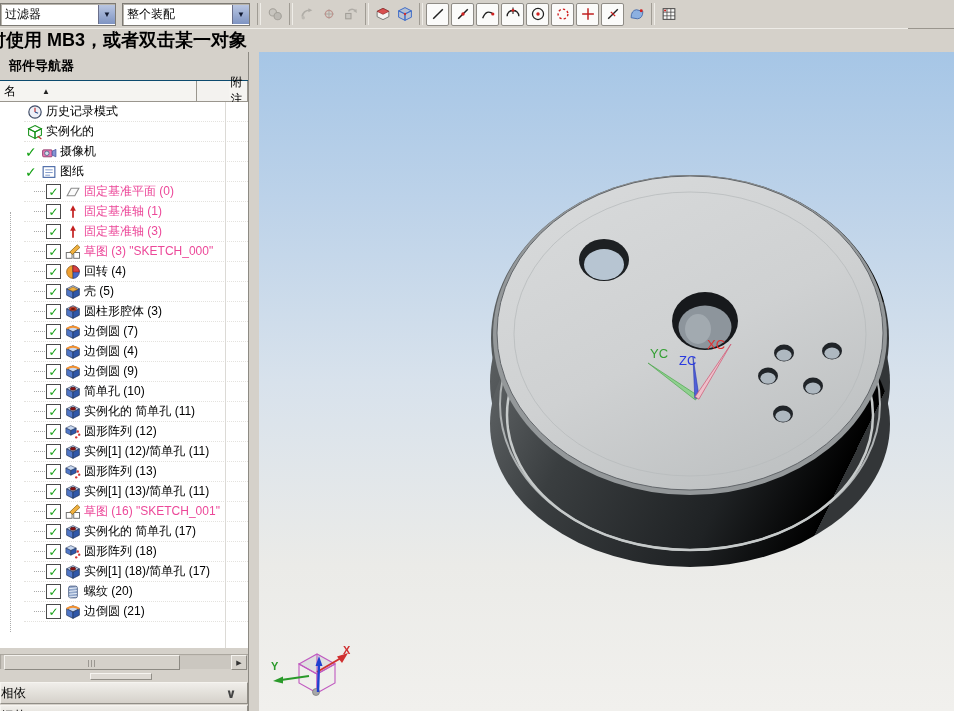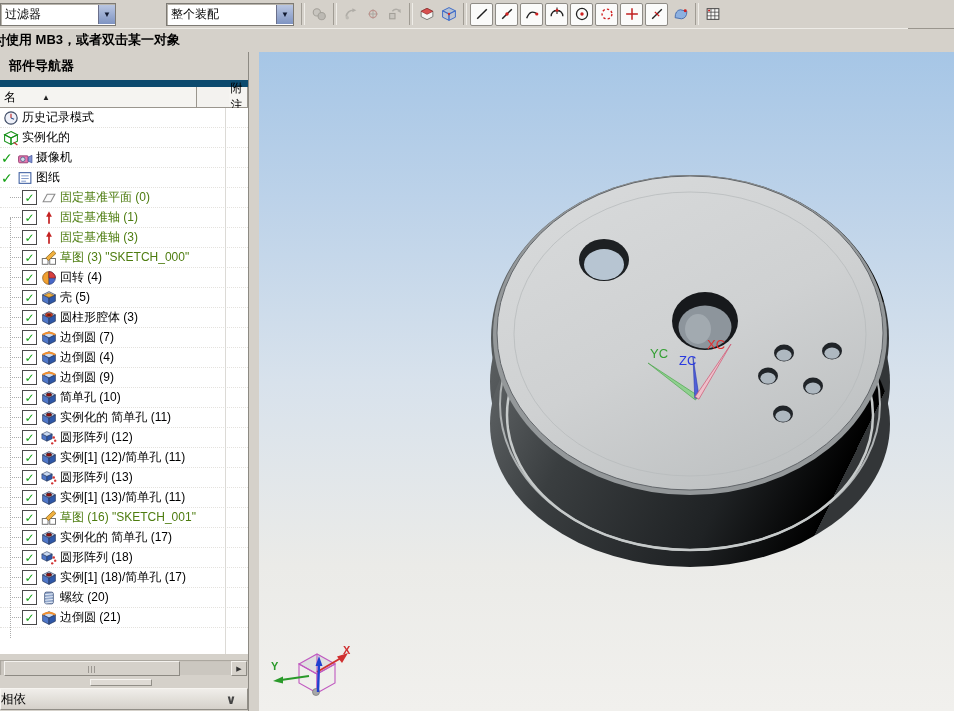--- a/index.html
+++ b/index.html
@@ -3,58 +3,58 @@
 <meta charset="utf-8">
 <style>
   html,body{margin:0;padding:0;}
   body{width:954px;height:711px;overflow:hidden;position:relative;
        font-family:"Liberation Sans","DejaVu Sans",sans-serif;font-size:12px;
        background:#d5d1ca;-webkit-font-smoothing:none;}
   
   .toolbar{position:absolute;left:0;top:0;width:954px;height:28px;background:#d5d1ca;
            border-bottom:1px solid #9a968e;display:flex;align-items:center;}
   .combo{display:flex;align-items:center;height:21px;border:1px solid #7d7a74;background:#fff;
-         box-shadow:inset 1px 1px 0 #b8b4ac;margin-left:44px;}
+         box-shadow:inset 1px 1px 0 #b8b4ac;}
   .combo .val{padding:0 4px;white-space:nowrap;overflow:hidden;height:17px;line-height:17px;}
   .combo .arrow{width:17px;height:19px;background:linear-gradient(180deg,#b9c6e2,#7f94c2);
                 border-left:1px solid #6a6f8a;display:flex;align-items:center;justify-content:center;
                 color:#101830;font-size:8px;}
   .tbsep{width:2px;height:22px;border-left:1px solid #a09c94;border-right:1px solid #efede8;margin:0 3px;}
   .tbtn{width:22px;height:22px;display:flex;align-items:center;justify-content:center;flex:0 0 auto;}
   .tbtn.raised{width:21px;height:21px;background:#fbfbfa;border:1px solid #8f8c86;border-radius:2px;margin-right:2px;}
   .tbtn svg{display:block;}
   
   .statusbar{position:absolute;left:0;top:28px;width:908px;height:24px;background:#d5d1ca;
              border-bottom:1px solid #8d8a83;box-shadow:inset 0 1px 0 #eeece7;
-             display:flex;align-items:center;font-weight:bold;font-size:13px;color:#000;}
+             display:flex;align-items:center;font-weight:bold;font-size:18px;color:#000;}
   .clip-prefix{display:inline-block;overflow:hidden;direction:rtl;height:17px;line-height:17px;vertical-align:bottom;}
   
   .navpanel{position:absolute;left:0;top:52px;width:248px;height:659px;background:#d5d1ca;}
   .nav-title{height:28px;line-height:28px;font-weight:bold;font-size:13px;padding-left:9px;color:#000;
-             border-bottom:7px solid #0c4a6e;}
+             border-bottom:1px solid #0c4a6e;}
   .nav-header{height:20px;display:flex;background:#f3f2ef;border-bottom:1px solid #9a968e;}
   .nav-header .cell{border-right:1px solid #9a968e;display:flex;align-items:center;padding-left:2px;
                     height:100%;box-sizing:border-box;background:#f5f4f1;}
   .nav-header .cell.name{width:226px;}
   .nav-header .cell.note{width:22px;margin-left:32px;}
   .sorttri{font-size:8px;margin-left:26px;color:#222;}
   .tree{position:relative;height:546px;background:#fff;overflow:hidden;}
   .tree .coldiv{position:absolute;left:225px;top:0;bottom:0;border-left:1px solid #dcdad6;}
   .tree .vline{position:absolute;left:10px;border-left:1px dotted #aaa;}
   .trow{height:20px;display:flex;align-items:center;position:relative;
-        border-bottom:1px dotted #e4e2de;box-sizing:border-box;white-space:nowrap;}
+        border-bottom:1px dotted #e4e2de;box-sizing:border-box;white-space:nowrap;margin-left:24px;}
   .stub{width:11px;margin-left:10px;border-top:1px dotted #aaa;height:0;flex:0 0 auto;}
   .cbox{width:13px;height:13px;border:1px solid #4a4a4a;background:#fff;margin:0 2px 0 1px;
         display:flex;align-items:center;justify-content:center;flex:0 0 auto;
         color:#14a014;font-weight:bold;font-size:12px;line-height:10px;}
   .cmark{width:14px;color:#14a014;font-weight:bold;font-size:14px;margin-left:1px;flex:0 0 auto;}
   .ticon{width:16px;height:16px;margin:0 3px 0 2px;flex:0 0 auto;}
   .ticon svg{display:block;}
   .tlabel{color:#000;}
-  .tlabel.gray{color:#4d7c0f;}
+  .tlabel.gray{color:#ec4899;}
   .pad-root{margin-left:3px;}
   
   .hscroll{height:15px;margin-top:6px;background:#cbc7c0;box-shadow:inset 1px 1px 1px #a8a49c;
            position:relative;}
   .hthumb{position:absolute;left:4px;top:1px;width:174px;height:13px;background:#d5d1ca;
           border:1px solid #8d8a83;border-top-color:#f4f2ee;border-left-color:#f4f2ee;
           display:flex;align-items:center;justify-content:center;color:#7d7a74;font-size:8px;letter-spacing:1px;}
   .harrow{position:absolute;right:1px;top:1px;width:14px;height:13px;background:#d5d1ca;
           border:1px solid #8d8a83;border-top-color:#f4f2ee;border-left-color:#f4f2ee;
           display:flex;align-items:center;justify-content:center;font-size:7px;color:#333;}

